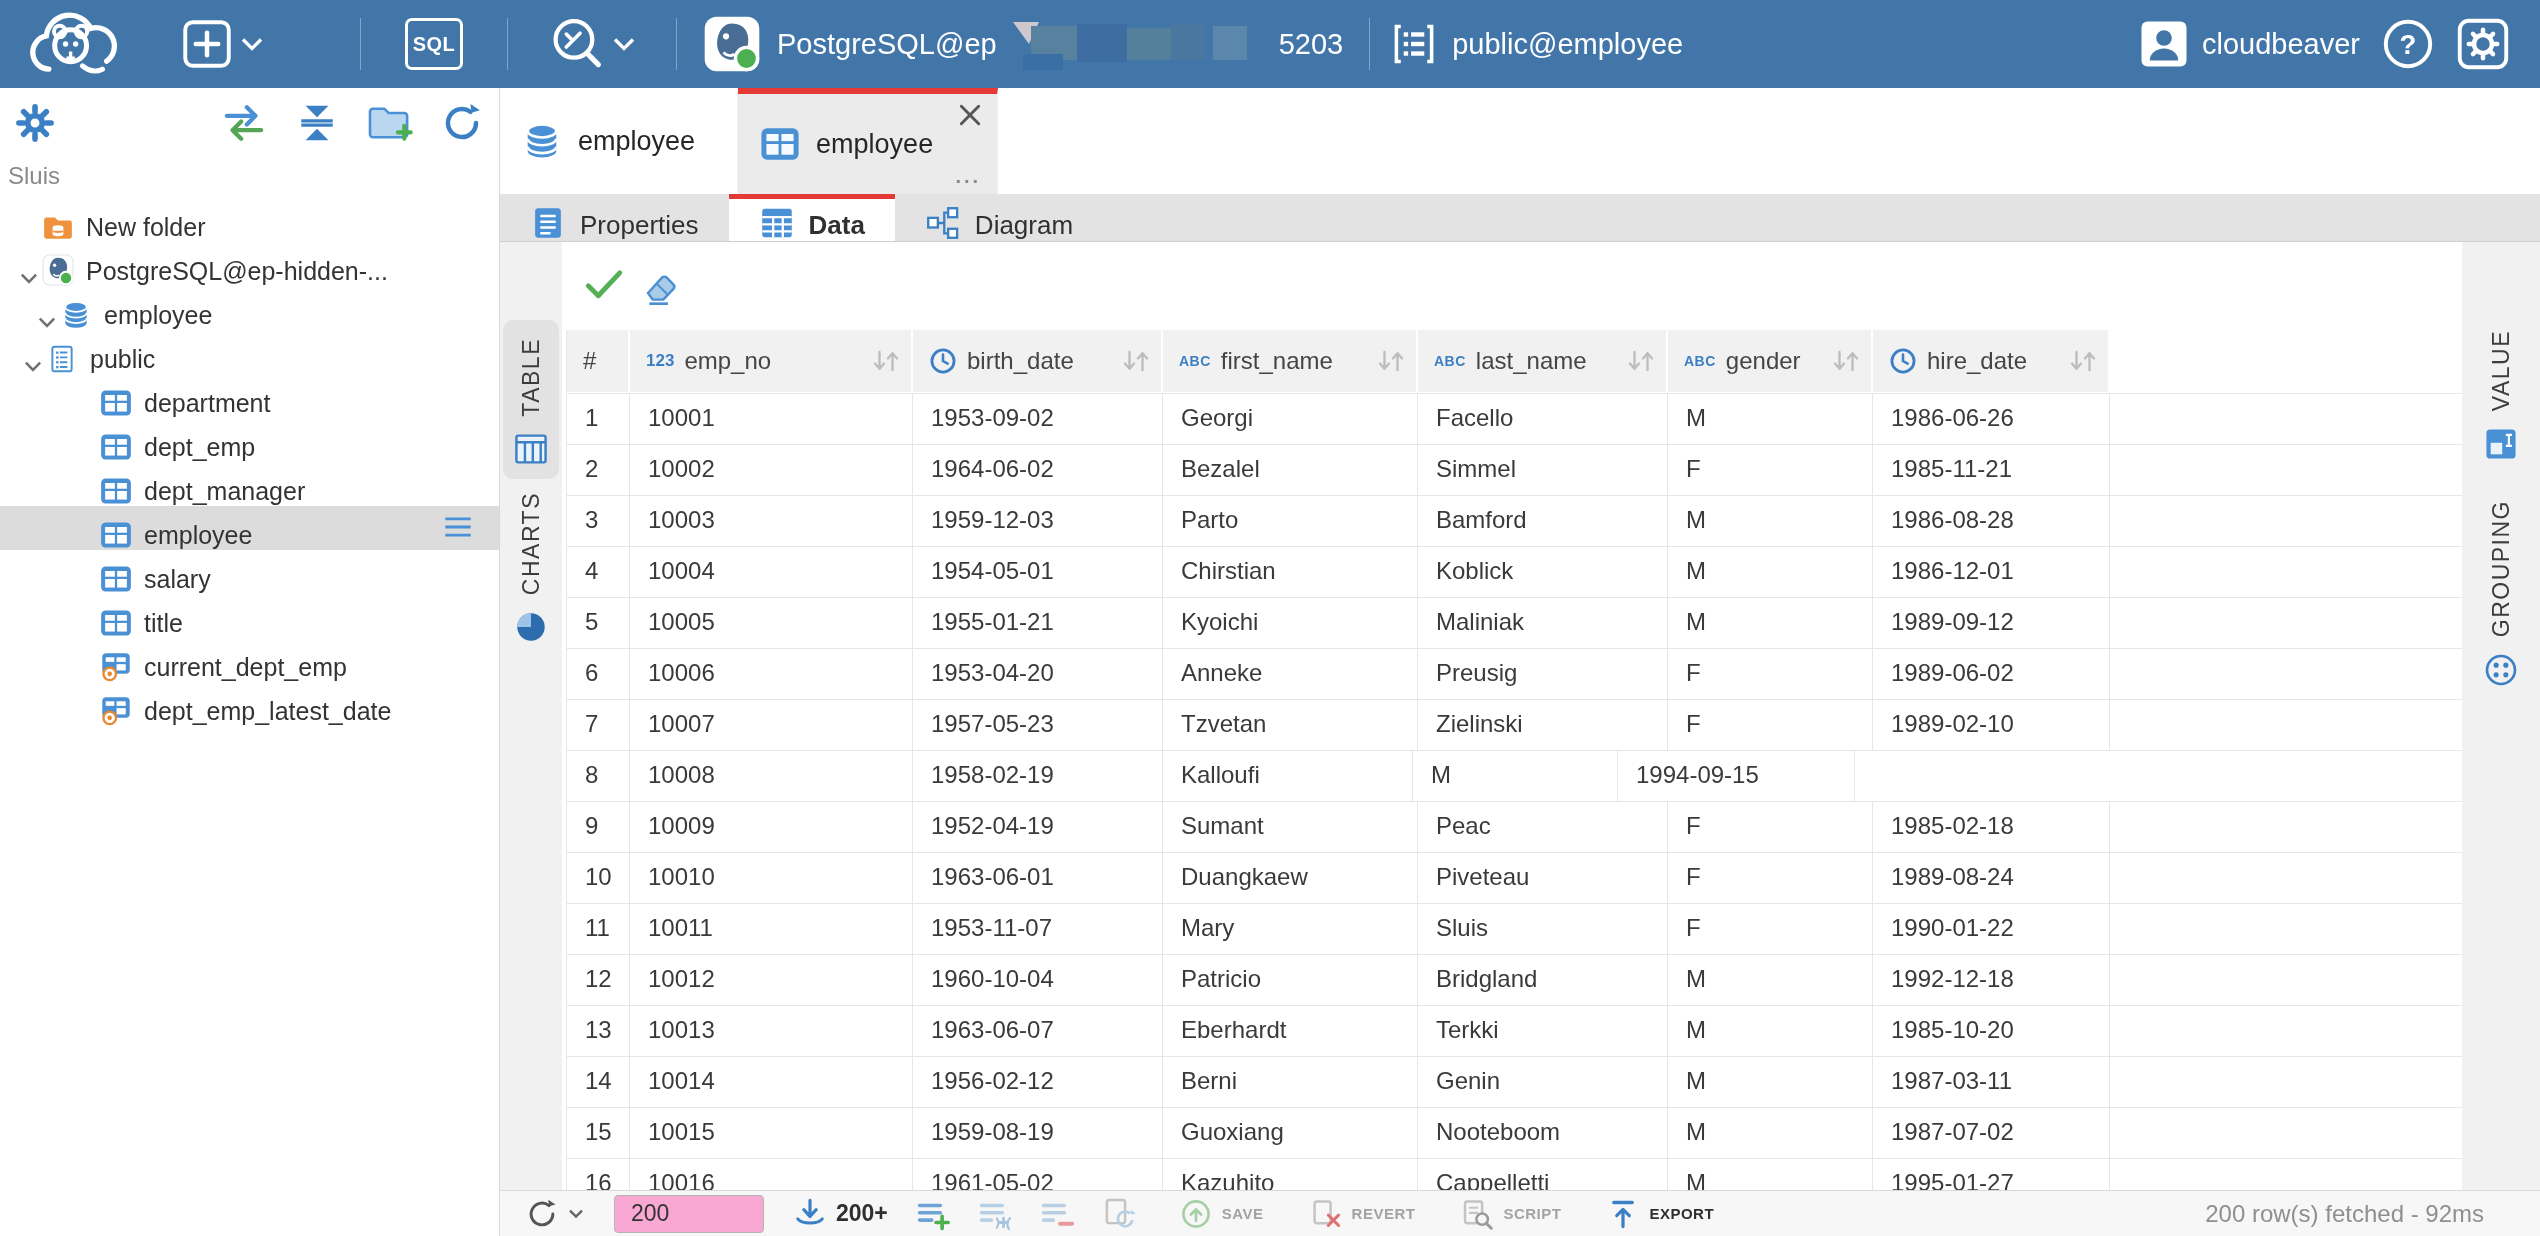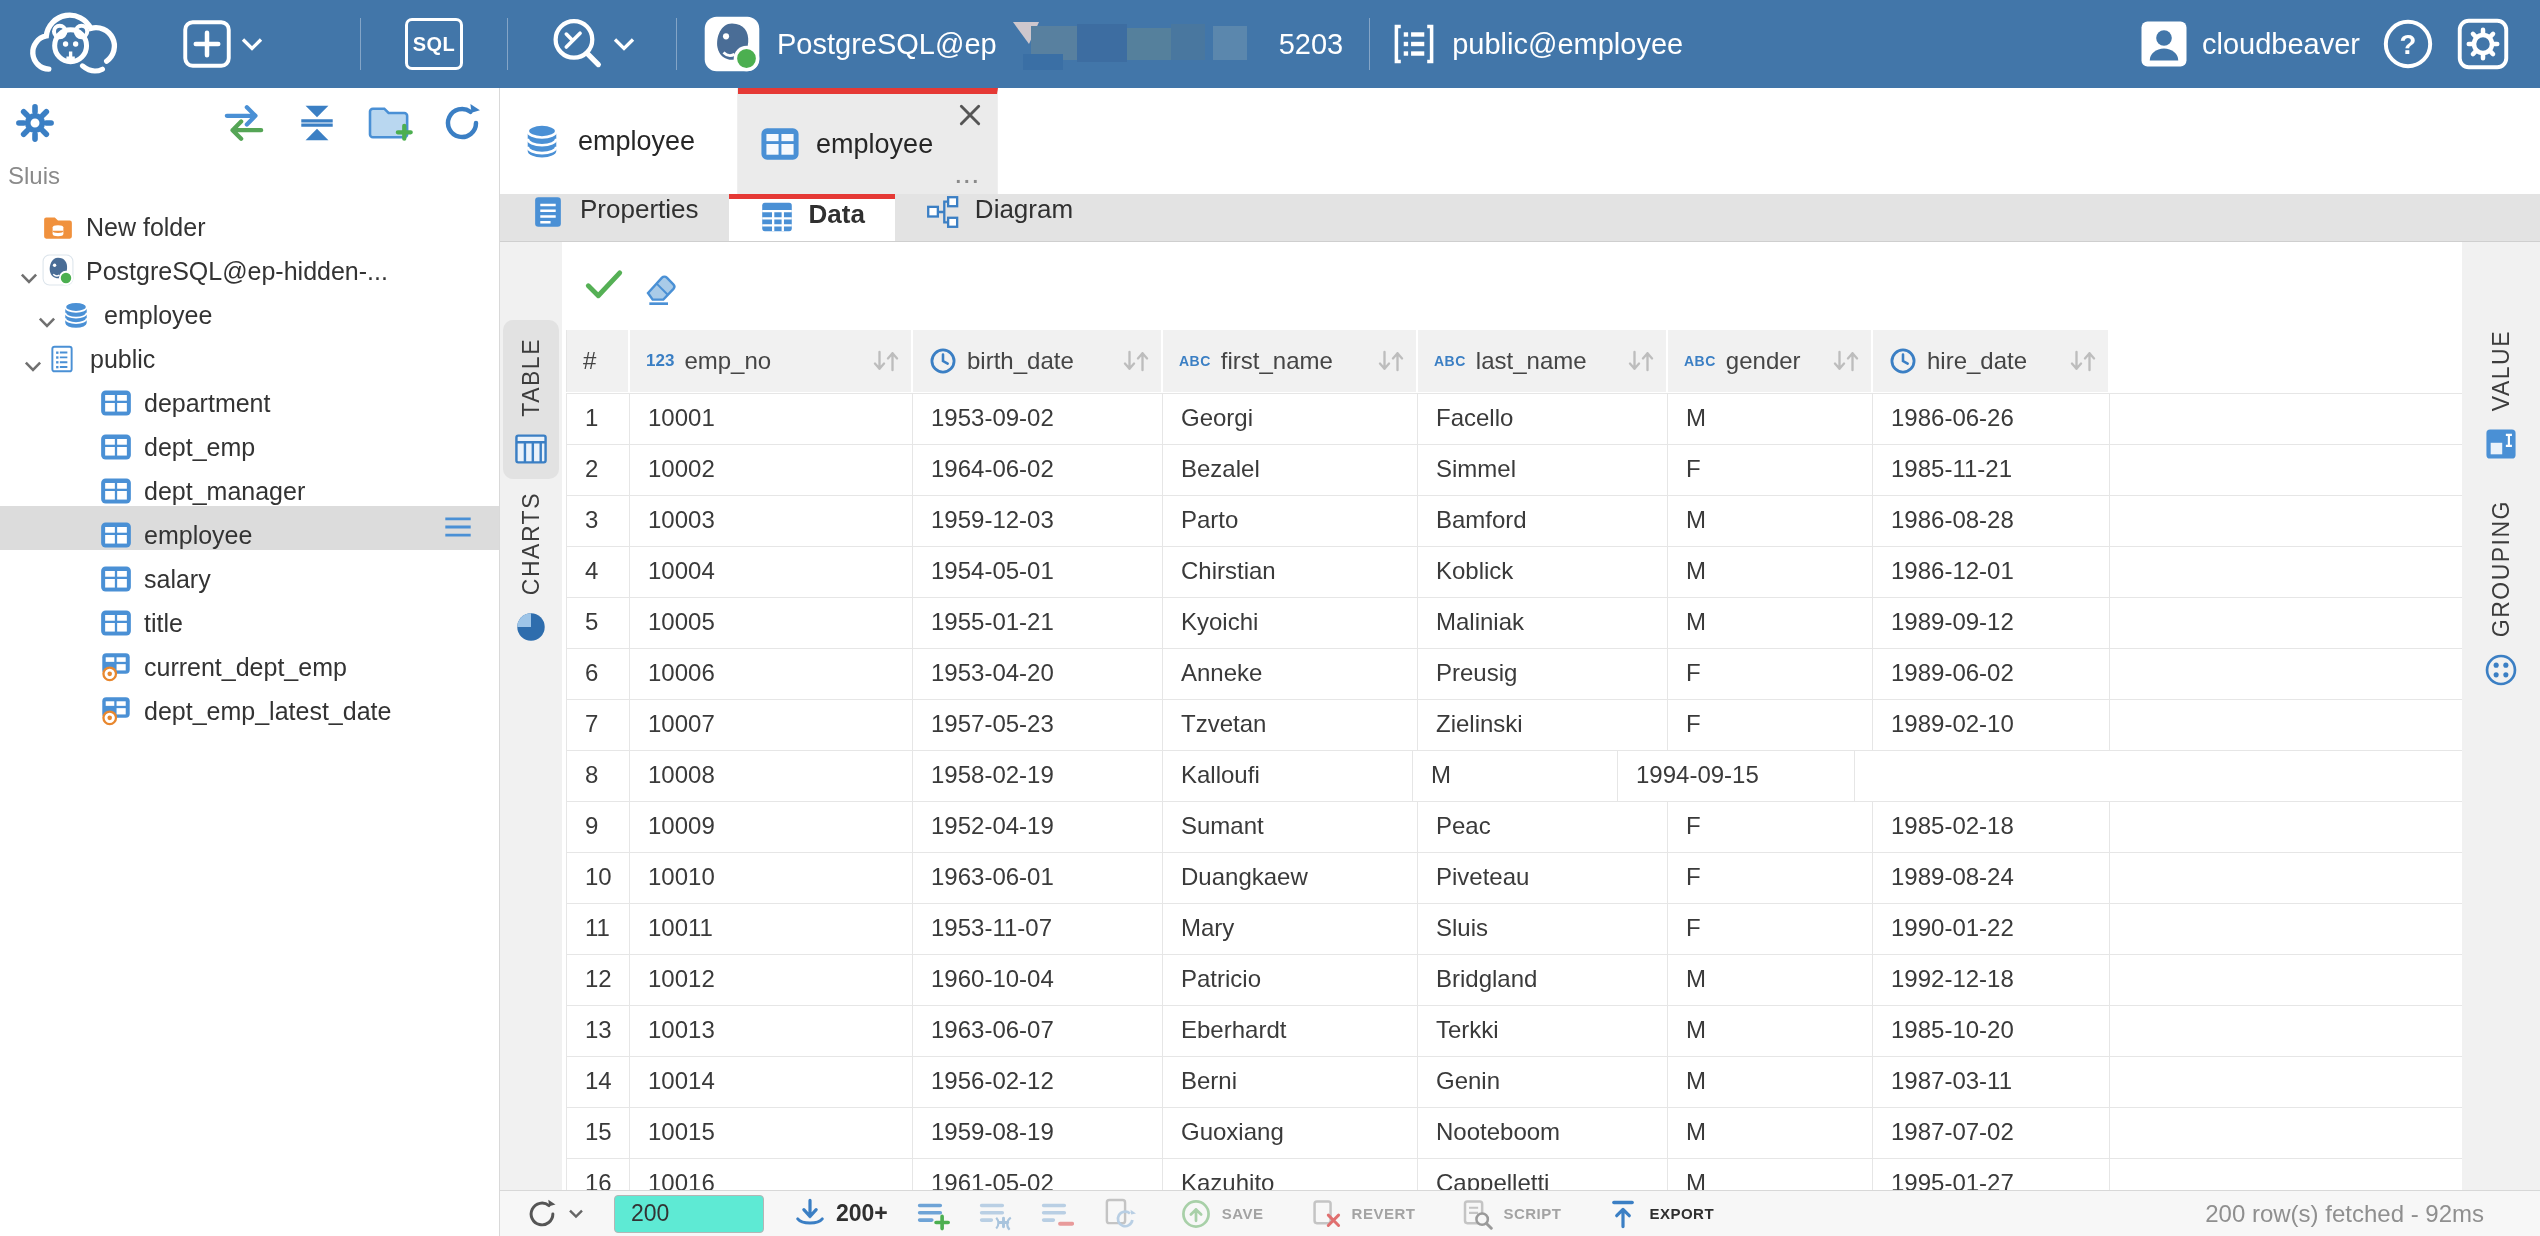--- a/index.html
+++ b/index.html
@@ -47,21 +47,21 @@
   
   .main { flex:1; display:flex; flex-direction:column; min-width:0; }
   .tabbar { height:106px; background:#fff; display:flex; flex:none; }
   .tab { display:flex; align-items:center; gap:16px; padding:0 42px 0 22px; font-size:27px; color:#262626;
      cursor:pointer; border-right:1px solid #efefef; position:relative; }
   .tab.active { background:#ebebeb; border-top:6px solid #e53935; padding-right:64px; }
   .tab .closex { position:absolute; top:8px; right:14px; }
   .tab .dots { position:absolute; bottom:6px; right:16px; letter-spacing:3px; color:#8a8a8a; font-size:20px; font-weight:bold; }
 
   .subtabbar { height:48px; background:#e3e3e3; border-bottom:1px solid #cfcfcf; display:flex; flex:none; }
-  .subtab { display:flex; align-items:flex-start; gap:14px; padding:0 30px; font-size:26px; color:#303030; cursor:pointer; }
+  .subtab { display:flex; align-items:flex-end; gap:14px; padding:0 30px; font-size:26px; color:#303030; cursor:pointer; }
   .subtab.active { background:#fff; border-top:5px solid #e53935; font-weight:bold; }
 
   .results { flex:1; display:flex; min-height:0; background:#fff; }
   .vstrip { flex:none; background:#f1f1f1; position:relative; }
   .vstrip.left { width:62px; }
   .vstrip.right { width:78px; }
   .vtab { position:absolute; left:0; right:0; display:flex; flex-direction:column; align-items:center; cursor:pointer; }
   .vlabel { writing-mode:vertical-rl; transform:rotate(180deg); font-size:23px; letter-spacing:1.5px;
      color:#3c3c3c; font-weight:500; }
   .vtab .icon { margin-top:16px; }
@@ -95,21 +95,21 @@
   .c0 { width:64px; border-left:1px solid #e6e6e6; }
   .c1 { width:283px; } .c2 { width:250px; } .c3 { width:255px; } .c4 { width:250px; }
   .c5 { width:205px; } .c6 { width:237px; }
 
   
   .bottombar { height:46px; flex:none; background:#f7f7f7; border-top:1px solid #d8d8d8;
      display:flex; align-items:center; }
   .bb-btn { display:flex; align-items:center; gap:10px; cursor:pointer; flex:none; }
   .bb-refresh { margin-left:26px; }
   .rowlimit { margin-left:30px; width:150px; height:38px; border:1px solid #b5b5b5; border-radius:4px;
-     background:#5eead4; font-size:23px; color:#333; padding:0 16px; outline:none; font-family:"Liberation Sans",sans-serif; }
+     background:#f9a8d4; font-size:23px; color:#333; padding:0 16px; outline:none; font-family:"Liberation Sans",sans-serif; }
   .bb-fetch { margin-left:30px; font-size:23px; font-weight:bold; color:#2f2f2f; }
   .bb-ic { margin-left:28px; cursor:pointer; display:flex; }
   .bb-label { font-size:15px; font-weight:bold; letter-spacing:.5px; }
   .disabled .bb-label { color:#a3a3a3; }
   .bb-save { margin-left:44px; } .bb-revert { margin-left:46px; } .bb-script { margin-left:46px; }
   .bb-export { margin-left:46px; color:#2f2f2f; }
   .status { margin-left:auto; margin-right:56px; font-size:24px; color:#8f8f8f; }
 </style>
 </head>
 <body>

